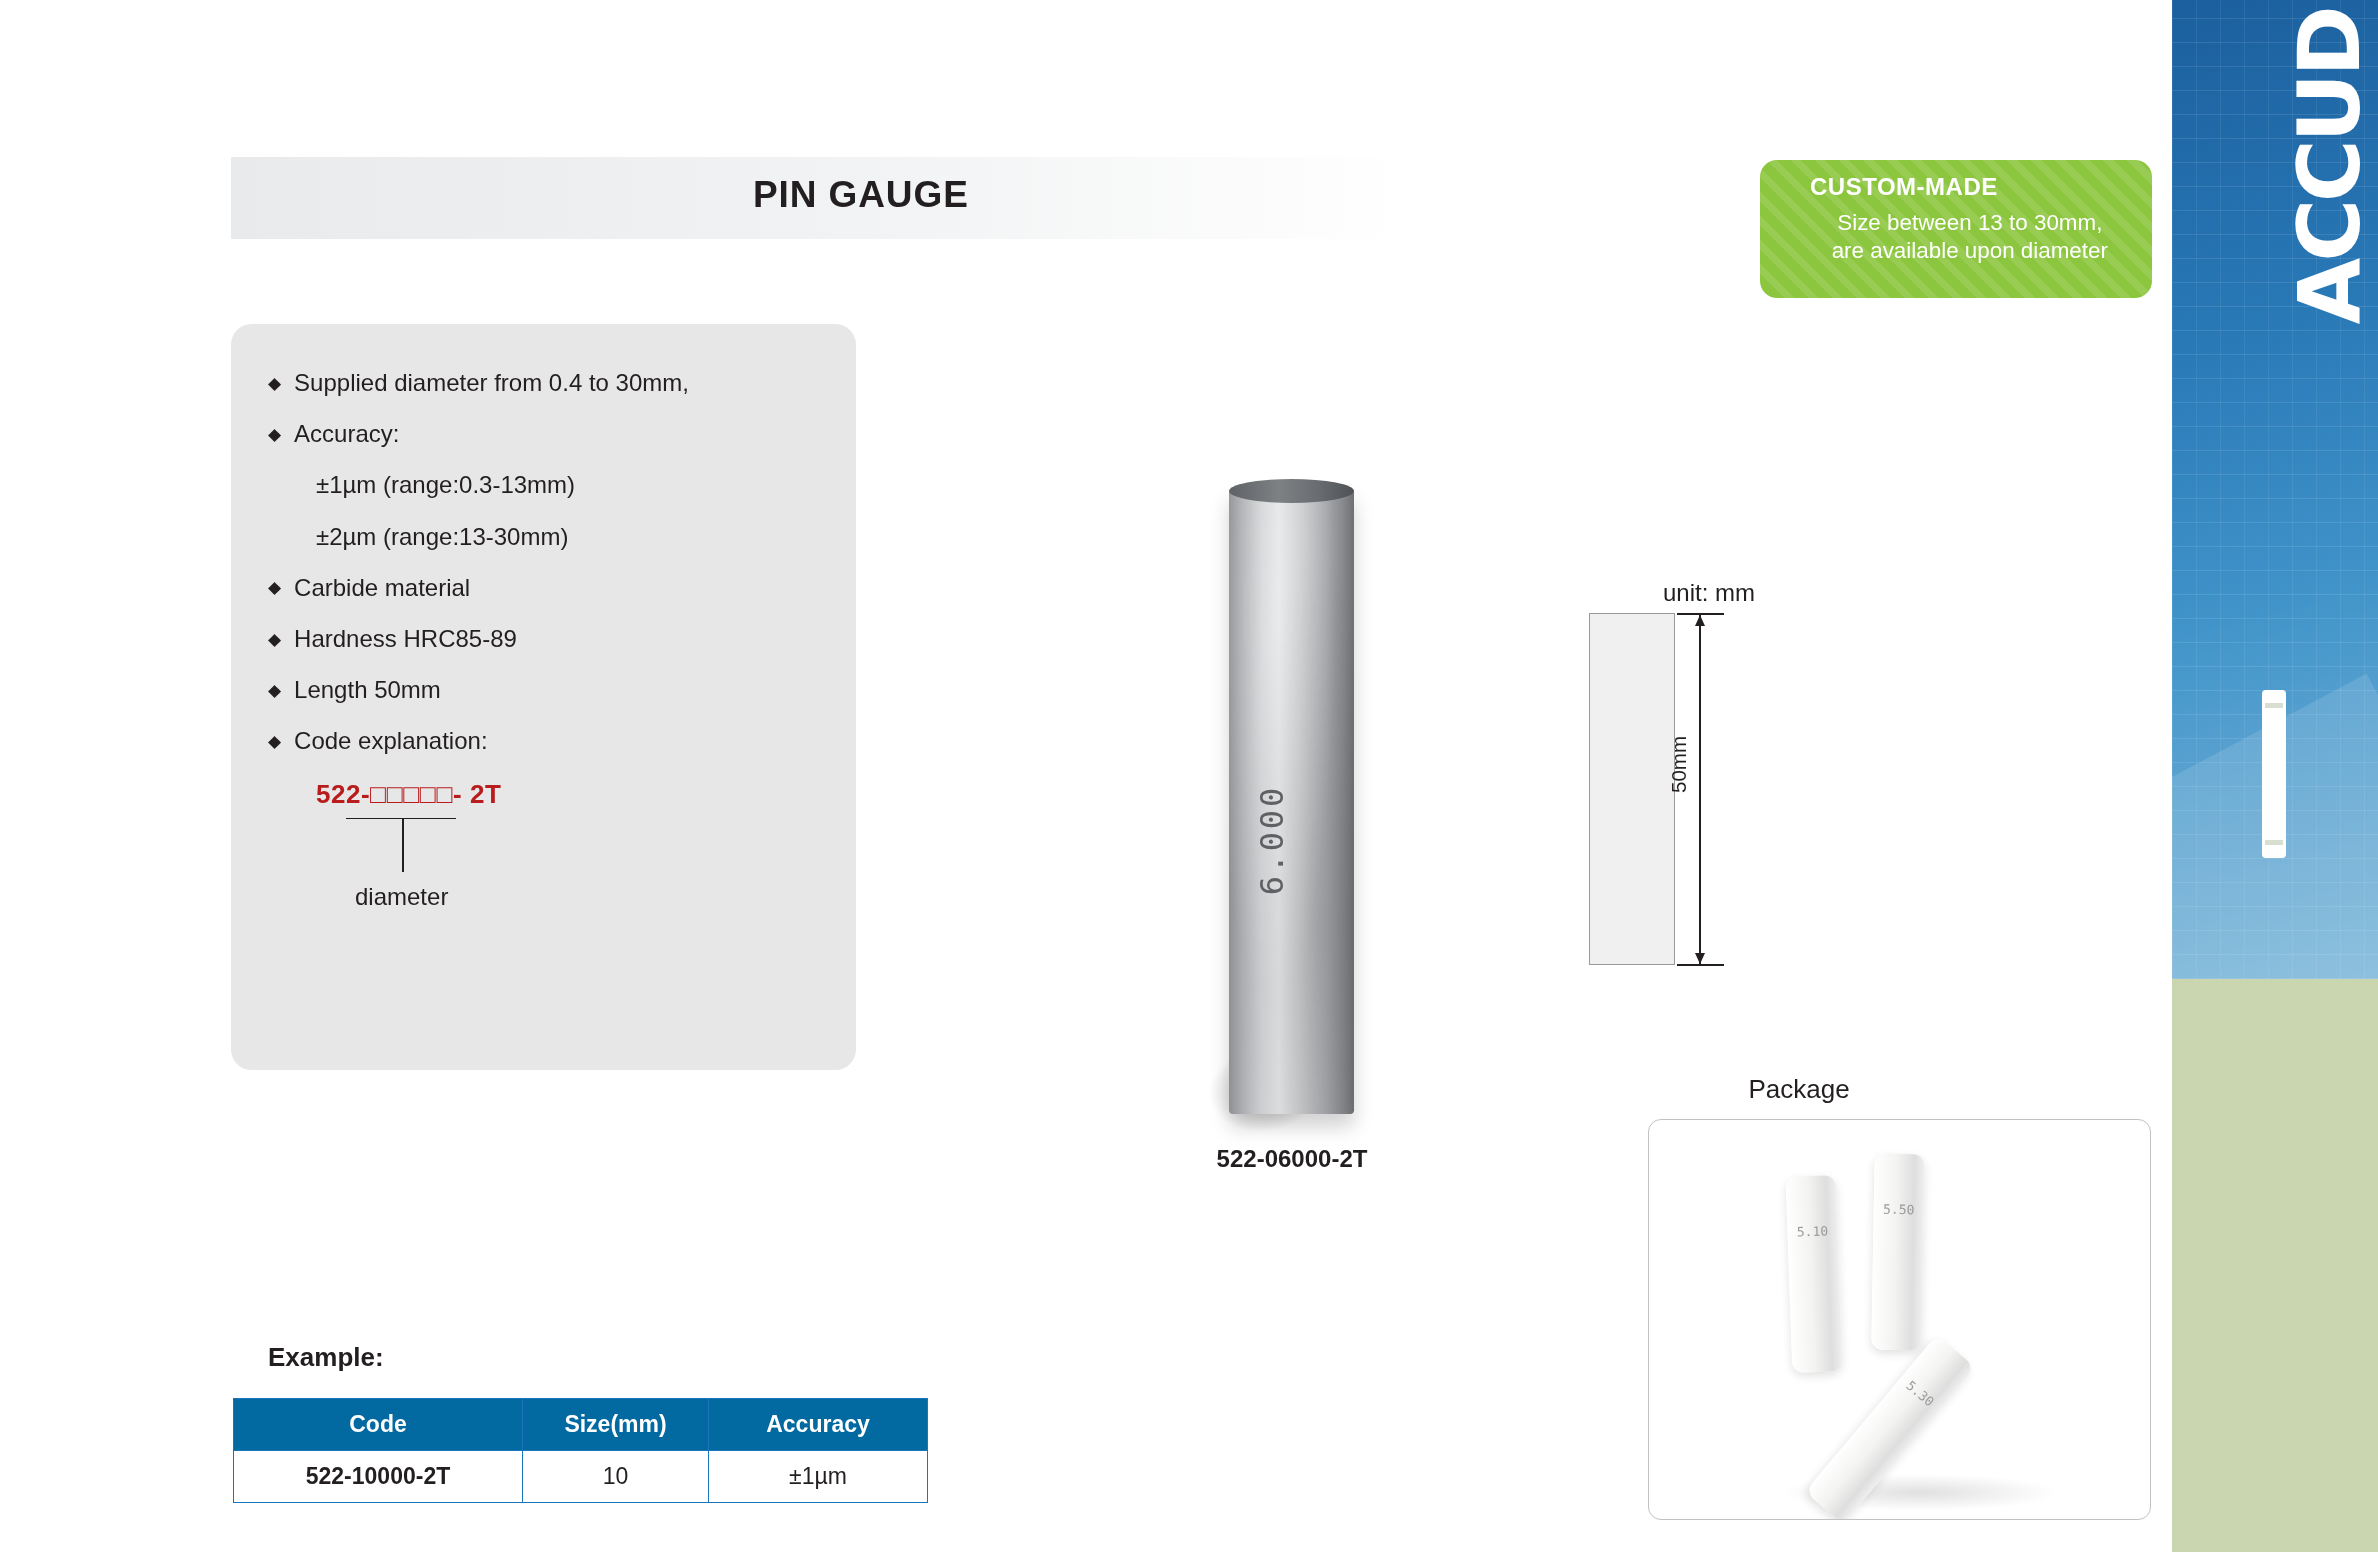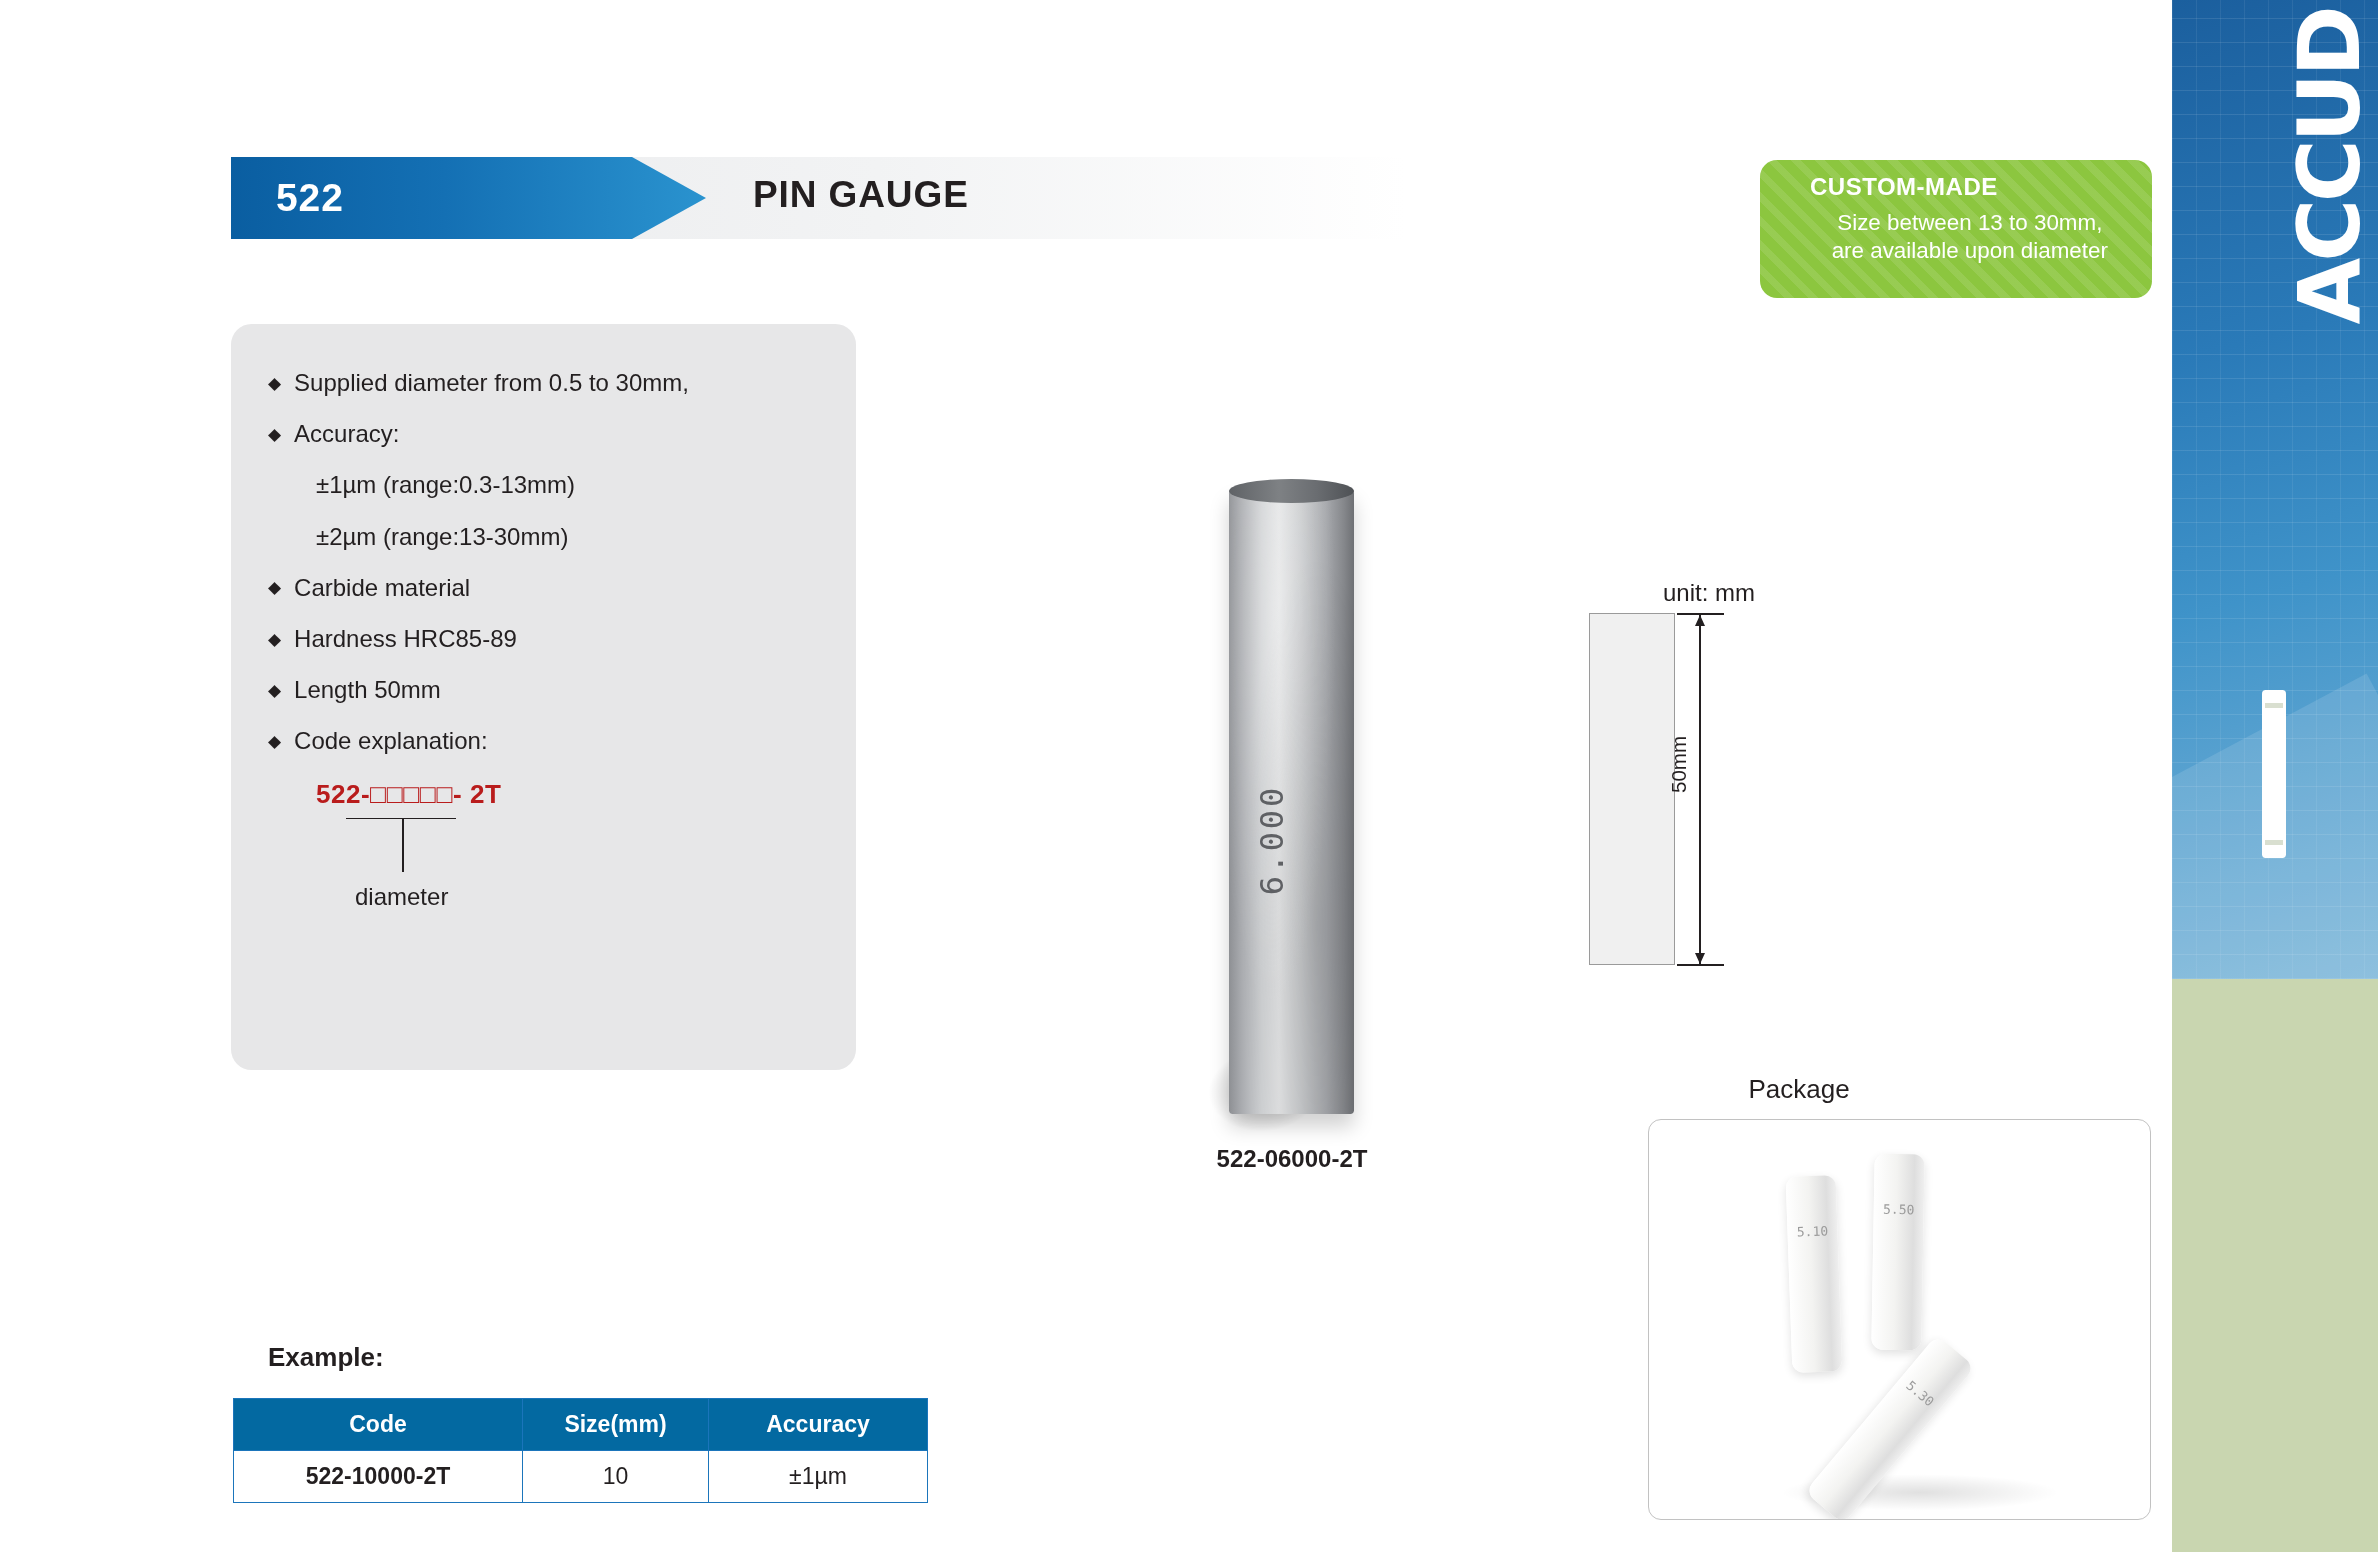--- a/index.html
+++ b/index.html
@@ -268,38 +268,35 @@
   <div class="brand-vert">ACCUD</div>
 </div>
 <div class="right-lower"></div>
 <div class="pin-icon">
   <span class="a"></span>
   <span class="b"></span>
 </div>
 
 <div class="header">
   <div class="header-bar-bg"></div>
-  <div class="header-tag">
-    <div class="header-num">522</div>
-  </div>
   <div class="header-title">PIN GAUGE</div>
 </div>
 
 <div class="custom-badge">
   <div class="pat"></div>
   <div class="cm-title">CUSTOM-MADE</div>
   <div class="cm-line">Size between 13 to 30mm,</div>
   <div class="cm-line">are available upon diameter</div>
 </div>
 
 <div class="spec-card">
   <ul class="spec-list">
     <li>
       <span class="dia">◆</span>
-      <span>Supplied diameter from 0.5 to 30mm,</span>
+      <span>Supplied diameter from 0.4 to 30mm,</span>
     </li>
     <li>
       <span class="dia">◆</span>
       <span>Accuracy:</span>
     </li>
   </ul>
   <div class="spec-sub">±1µm (range:0.3-13mm)</div>
   <div class="spec-sub">±2µm (range:13-30mm)</div>
   <ul class="spec-list">
     <li>

